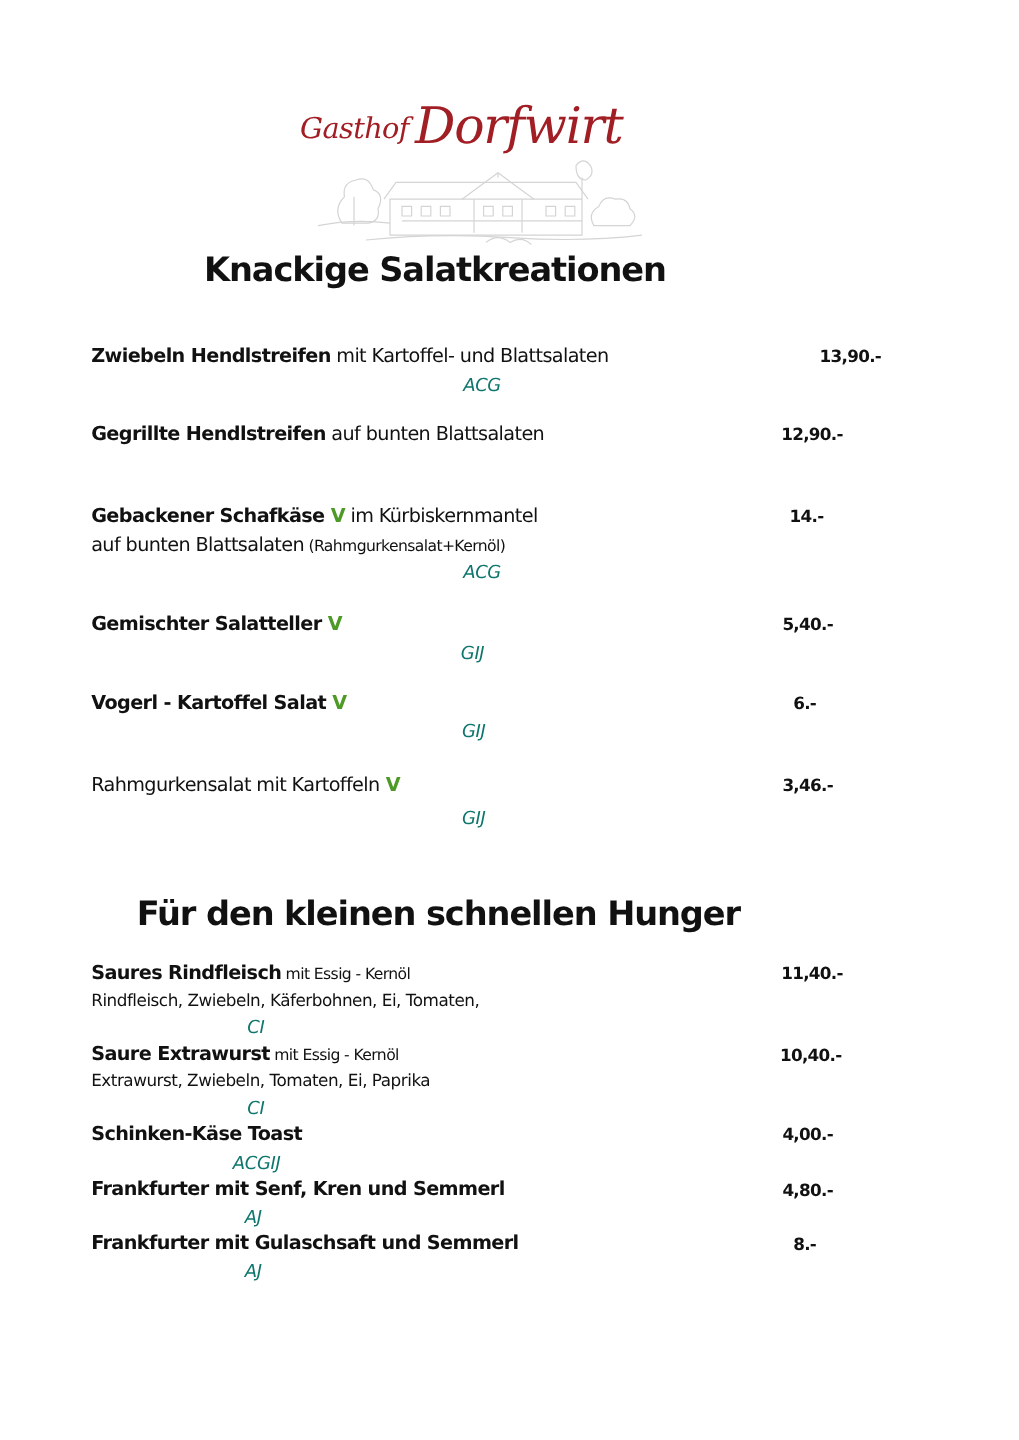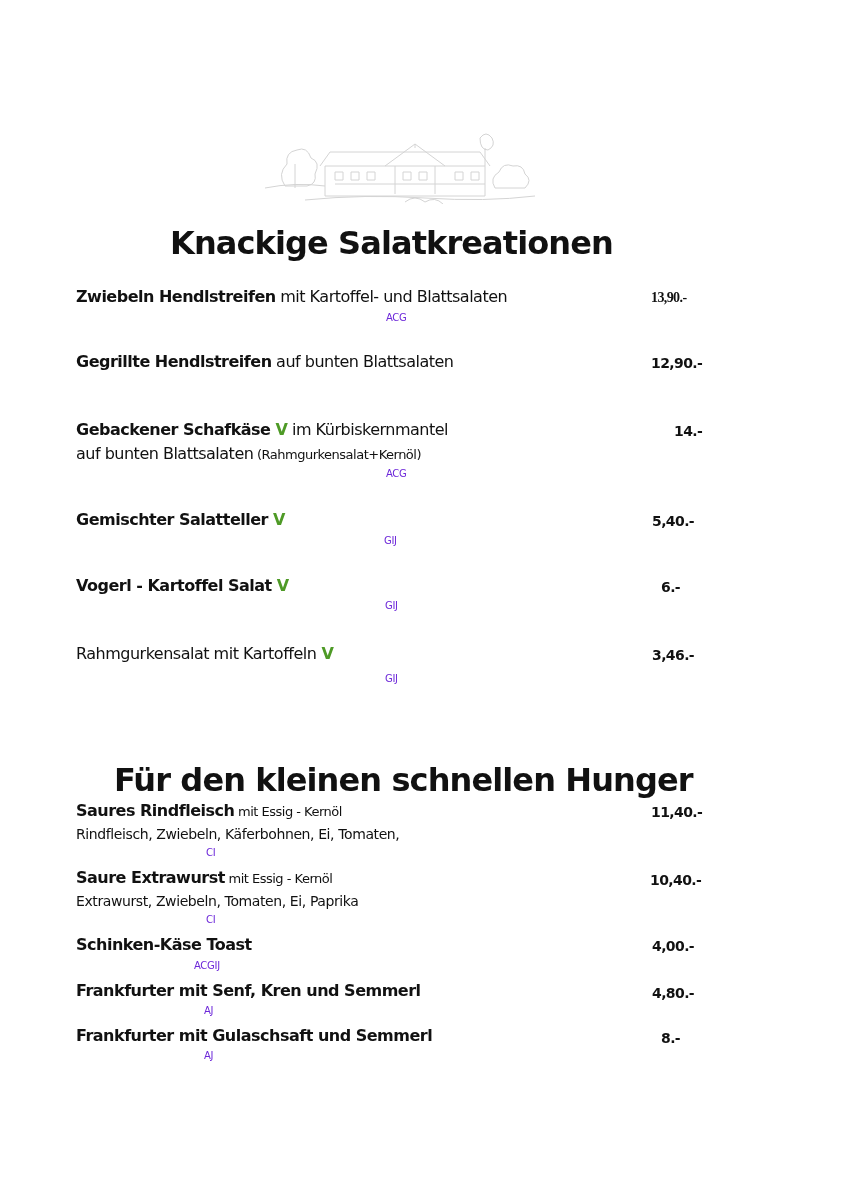--- a/index.html
+++ b/index.html
@@ -46,25 +46,24 @@
       left: 15px;
       top: 50px;
       width: 280px;
       height: 78px;
     }
 
     .section-title {
       position: absolute;
       font-family: "DejaVu Sans", sans-serif;
       font-weight: bold;
-      font-size: 32px;
+      font-size: 28px;
       letter-spacing: -0.9px;
       color: #111;
       white-space: nowrap;
-      margin-top: 16px;
     }
 
     .item-line {
       position: absolute;
       left: 76px;
       font-size: 16px;
       letter-spacing: -0.5px;
       white-space: nowrap;
       color: #111;
     }
@@ -78,38 +77,43 @@
       position: absolute;
       left: 76px;
       font-size: 14px;
       letter-spacing: -0.4px;
       white-space: nowrap;
       color: #111;
     }
 
     .allergens {
       position: absolute;
-      font-size: 10px;
+      font-size: 15px;
       letter-spacing: -0.3px;
       white-space: nowrap;
-      color: #6d28d9;
+      color: #0f766e;
+      font-style: italic;
     }
     .price {
       position: absolute;
       font-size: 14px;
       font-weight: bold;
       letter-spacing: -0.6px;
       white-space: nowrap;
       color: #111;
     }
   </style>
 </head>
 <body>
 
 <div class="logo">
+  <div class="logo-script">
+    <span class="small">Gasthof</span>
+    <span class="big">Dorfwirt</span>
+  </div>
   <svg class="logo-house" viewBox="0 0 280 78">
     <g fill="none" stroke="#d4d4d4" stroke-width="1">
 
       <path d="M20 60 q-8 -12 2 -22 q-2 -12 10 -14 q10 -4 14 8 q10 4 4 16 q2 10 -8 12 z"></path>
       <path d="M30 38 v24"></path>
       <path d="M0 62 q30 -6 60 -2"></path>
 
       <path d="M60 40 h160 v30 h-160 z"></path>
       <path d="M55 40 l10 -14 h150 l10 14"></path>
 
@@ -129,35 +133,35 @@
     </g>
   </svg>
 </div>
 
 <div class="section-title" style="left:170px; top:208px;">Knackige Salatkreationen</div>
 
 <div class="item-line" style="top:287px;">
   <span class="name">Zwiebeln Hendlstreifen</span><span class="desc"> mit Kartoffel- und Blattsalaten</span>
 </div>
 <div class="allergens" style="left:386px; top:312px;">ACG</div>
-<div class="price" style="left:651px; top:290px;font-family:Liberation Serif, serif;">13,90.-</div>
+<div class="price" style="left:683px; top:290px;">13,90.-</div>
 
 <div class="item-line" style="top:352px;">
   <span class="name">Gegrillte Hendlstreifen</span><span class="desc"> auf bunten Blattsalaten</span>
 </div>
 <div class="price" style="left:651px; top:355px;">12,90.-</div>
 
 <div class="item-line" style="top:420px;">
   <span class="name">Gebackener Schafkäse</span><span class="veg"> V</span><span class="desc"> im Kürbiskernmantel</span>
 </div>
 <div class="item-line" style="top:444px;">
   <span class="desc">auf bunten Blattsalaten</span><span class="note"> (Rahmgurkensalat+Kernöl)</span>
 </div>
 <div class="allergens" style="left:386px; top:468px;">ACG</div>
-<div class="price" style="left:658px; top:423px;margin-left:16px;">14.-</div>
+<div class="price" style="left:658px; top:423px;">14.-</div>
 
 <div class="item-line" style="top:510px;">
   <span class="name">Gemischter Salatteller</span><span class="veg"> V</span>
 </div>
 <div class="allergens" style="left:384px; top:535px;">GIJ</div>
 <div class="price" style="left:652px; top:513px;">5,40.-</div>
 
 <div class="item-line" style="top:576px;">
   <span class="name">Vogerl - Kartoffel Salat</span><span class="veg"> V</span>
 </div>

